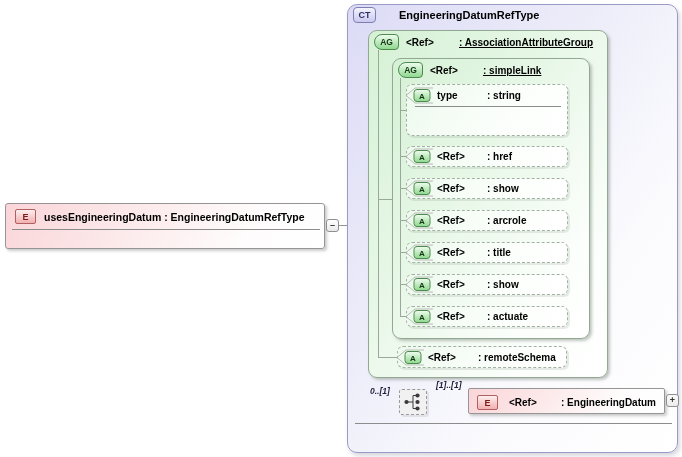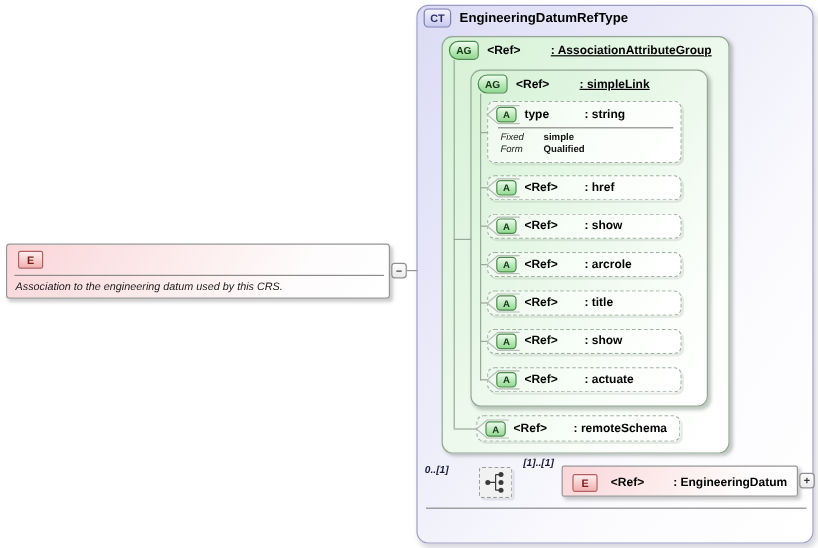--- a/index.html
+++ b/index.html
@@ -7,21 +7,21 @@
          font-family:"Liberation Sans", sans-serif;color:#000;}
   .box{position:absolute;box-sizing:border-box;}
   .hline{position:absolute;height:1px;background:#949494;}
   .vline{position:absolute;width:1px;background:#949494;}
   .tline{background:#9aa89a;}
 
   
   .ct-box{border:1px solid #9a9ac6;border-radius:10px;
           background:linear-gradient(125deg,#dcdbf6 0%,#ebebf9 35%,#fbfbfe 70%,#ffffff 100%);
           box-shadow:2px 3px 4px rgba(140,140,160,.35);}
-  .ct-header{position:absolute;display:flex;align-items:center;gap:7px;}
+  .ct-header{position:absolute;display:flex;align-items:center;gap:23px;}
   .ct-badge{display:inline-flex;align-items:center;justify-content:center;
             width:21px;height:14px;border:1px solid #7e7eb4;border-radius:4px;
             background:linear-gradient(#f3f3fd,#c9c9ee);font-size:9px;font-weight:bold;color:#2e2e66;}
   .hd-title{font-size:11px;font-weight:bold;}
 
   
   .ag-box{border:1px solid #93a893;border-radius:9px;
           background:linear-gradient(125deg,#d5f1d5 0%,#e7f7e7 40%,#fbfefb 80%,#ffffff 100%);
           box-shadow:2px 2px 3px rgba(120,130,120,.45);}
   .ag-header{position:absolute;display:flex;align-items:center;gap:7px;}
@@ -77,23 +77,23 @@
       <linearGradient id="agrad" x1="0" y1="0" x2="0" y2="1">
         <stop offset="0" stop-color="#f0fcf0"></stop>
           <stop offset="1" stop-color="#8ed88e"></stop>
       </linearGradient>
     </defs>
   </svg>
 
   <div class="box el-box" style="left:5px;top:203px;width:320px;height:46px;border-radius:3px">
     <div class="el-header" style="left:9px;top:5px">
       <span class="e-badge">E</span>
+      <span class="el-title">usesEngineeringDatum : EngineeringDatumRefType</span>
     </div>
     <div class="sep" style="left:6px;top:25px;width:308px"></div>
-    <div class="annotation" style="left:7px;top:30px;width:308px">Association to the engineering datum used by this CRS.</div>
   </div>
   <div class="handle" style="left:326px;top:219px">–</div>
 
   <div class="hline" style="left:339px;top:225px;width:19px"></div>
   <div class="vline" style="left:358px;top:204px;height:197px"></div>
   <div class="hline" style="left:358px;top:204px;width:11px"></div>
   <div class="hline" style="left:358px;top:400px;width:41px"></div>
   <div class="hline" style="left:425px;top:400px;width:43px"></div>
 
   <div class="box ct-box" style="left:347px;top:4px;width:331px;height:449px"></div>
@@ -133,26 +133,20 @@
     <div class="attr-hrow">
       <svg class="abadge" width="30" height="17" viewBox="0 0 30 17">
         <path d="M29 1 H11 L2 8.5 L11 16 H29" fill="none" stroke="#b4beb4" stroke-width="1"></path>
         <rect x="10" y="2.5" width="16" height="12" rx="3" fill="url(#agrad)" stroke="#4e8a4e"></rect>
         <text x="18" y="11.5" text-anchor="middle" font-size="8" font-weight="bold" fill="#143614">A</text>
       </svg>
       <span class="aname">type</span>
       <span class="atype">: string</span>
     </div>
     <div class="attr-sep"></div>
-    <div class="facets">
-      <span class="facet-label">Fixed</span>
-      <span class="facet-value">simple</span>
-      <span class="facet-label">Form</span>
-      <span class="facet-value">Qualified</span>
-    </div>
   </div>
 
   <div class="box attr-box" style="left:406px;top:146px;width:162px;height:21px">
     <svg class="abadge" width="30" height="17" viewBox="0 0 30 17">
       <path d="M29 1 H11 L2 8.5 L11 16 H29" fill="none" stroke="#b4beb4" stroke-width="1"></path>
       <rect x="10" y="2.5" width="16" height="12" rx="3" fill="url(#agrad)" stroke="#4e8a4e"></rect>
       <text x="18" y="11.5" text-anchor="middle" font-size="8" font-weight="bold" fill="#143614">A</text>
     </svg>
     <span class="aname">&lt;Ref&gt;</span>
     <span class="atype">: href</span>
@@ -211,21 +205,21 @@
   <div class="box attr-box" style="left:397px;top:346px;width:170px;height:22px">
     <svg class="abadge" width="30" height="17" viewBox="0 0 30 17">
       <path d="M29 1 H11 L2 8.5 L11 16 H29" fill="none" stroke="#b4beb4" stroke-width="1"></path>
       <rect x="10" y="2.5" width="16" height="12" rx="3" fill="url(#agrad)" stroke="#4e8a4e"></rect>
       <text x="18" y="11.5" text-anchor="middle" font-size="8" font-weight="bold" fill="#143614">A</text>
     </svg>
     <span class="aname">&lt;Ref&gt;</span>
     <span class="atype">: remoteSchema</span>
   </div>
 
-  <span class="card" style="left:354px;top:386px">0..[1]</span>
+  <span class="card" style="left:370px;top:386px">0..[1]</span>
 
   <div class="compositor" style="left:399px;top:389px">
     <svg width="22" height="20" viewBox="0 0 22 20">
       <line x1="6" y1="10" x2="11" y2="10" stroke="#3a3a3a"></line>
       <line x1="11" y1="3.5" x2="11" y2="16.5" stroke="#3a3a3a"></line>
       <line x1="11" y1="3.5" x2="14" y2="3.5" stroke="#3a3a3a"></line>
       <line x1="11" y1="16.5" x2="14" y2="16.5" stroke="#3a3a3a"></line>
       <circle cx="4.5" cy="10" r="2.1" fill="#3a3a3a"></circle>
       <circle cx="15.5" cy="3.5" r="2.1" fill="#3a3a3a"></circle>
       <circle cx="15.5" cy="10" r="2.1" fill="#3a3a3a"></circle>

